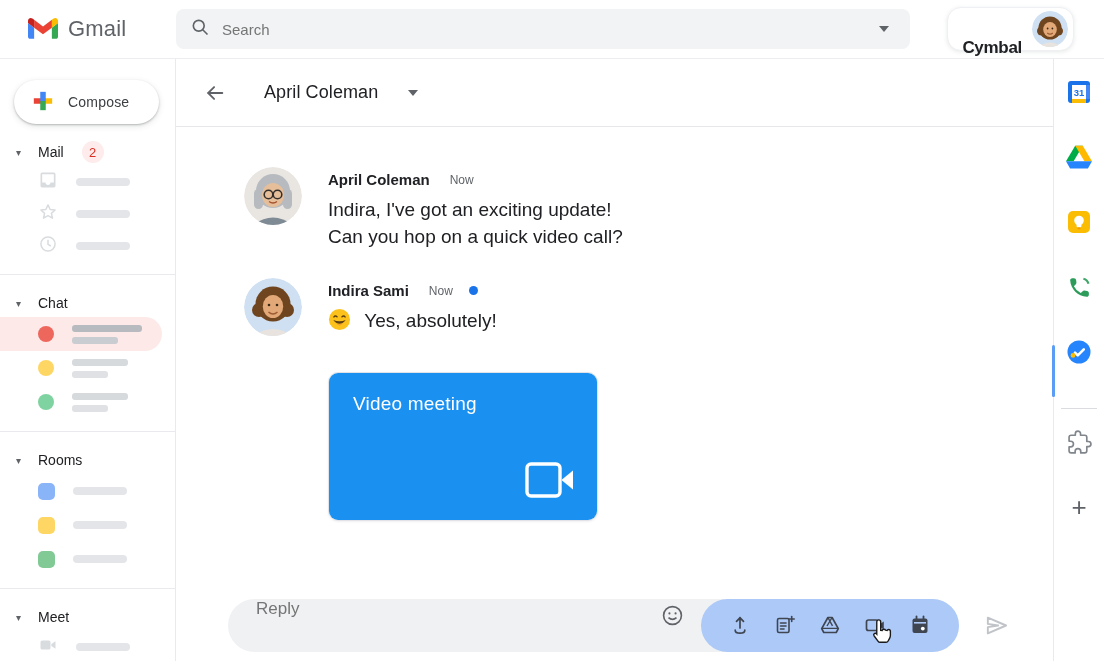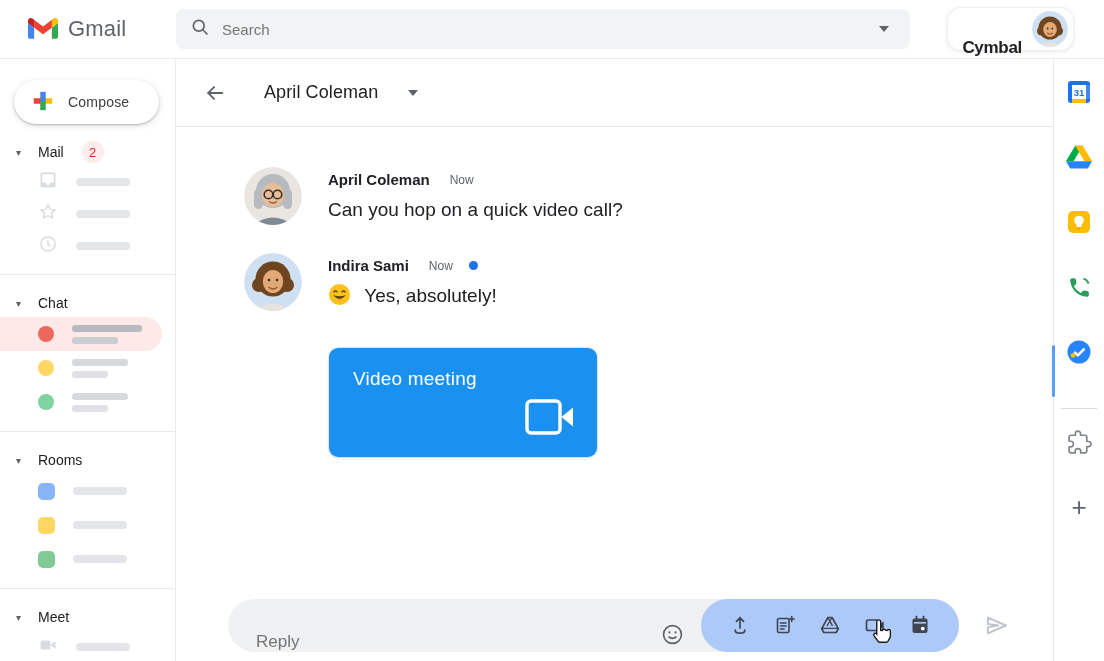--- a/index.html
+++ b/index.html
@@ -71,31 +71,31 @@
   .msg-content { margin-left:26px; }
   .meta { display:flex; align-items:center; margin-top:4px; margin-bottom:8px; }
   .sender { font-size:15px; font-weight:700; }
   .time { font-size:12px; color:#5f6368; margin-left:20px; }
   .unread-dot { width:9px; height:9px; border-radius:50%; background:#1a73e8; margin-left:16px; }
   .msg-text { font-size:19px; line-height:27px; color:#202124; }
   .inline-emoji { vertical-align:-4px; margin-right:8px; }
 
   .vcard { margin:34px 0 0 84px; width:270px; border:1px solid #e1e3e6; border-radius:10px;
     overflow:hidden; box-shadow:0 1px 2px rgba(60,64,67,.08); }
-  .vcard-blue { height:109px; background:#1a91f0; position:relative; }
+  .vcard-blue { height:147px; background:#1a91f0; position:relative; }
   .vcard-title { color:#fff; font-size:19px; position:absolute; top:20px; left:24px; letter-spacing:.2px; }
   .vcard-cam { position:absolute; right:22px; bottom:18px; }
   .vcard-foot { height:48px; background:#fff; display:flex; align-items:center; padding-left:16px; gap:14px; }
   .vcard-action { font-size:15px; color:#202124; }
 
   
   .replybar { position:absolute; left:0; right:0; bottom:0; height:66px; background:#fff;
     display:flex; align-items:center; padding:0 40px 6px 52px; }
   .reply-pill { flex:1; height:53px; background:#f0f1f3; border-radius:27px; display:flex;
-    align-items:flex-end; padding-left:28px; }
+    align-items:flex-start; padding-left:28px; }
   .reply-pill input { flex:1; border:none; outline:none; background:transparent; font-size:17px;
     color:#8b9095; font-family:inherit; }
   .icon-btn { width:34px; height:34px; border:none; background:none; display:flex;
     align-items:center; justify-content:center; flex:none; }
   .hl-pill { height:53px; background:#adc9f8; border-radius:27px; display:flex; align-items:center;
     gap:11px; padding:0 22px; flex:none; }
   .hl-pill .icon-btn { position:relative; }
   .cursor-overlay { position:absolute; left:9px; top:11px; pointer-events:none; }
   .send-btn { margin-left:20px; }
 </style>
@@ -276,20 +276,21 @@
           <path d="M25 34.5 Q29 37.5 33 34.5" stroke="#a3542f" stroke-width="1.4" fill="none"></path>
           <path d="M9 58 Q29 43 49 58 Z" fill="#7e8a94"></path>
         </svg>
       </span>
       <div class="msg-content">
         <div class="meta">
           <span class="sender">April Coleman</span>
           <span class="time">Now</span>
         </div>
         <div class="msg-text">
+          <div>Indira, I've got an exciting update!</div>
           <div>Can you hop on a quick video call?</div>
         </div>
       </div>
     </div>
 
     <div class="msg" style="margin-bottom:4px">
       <span class="avatar">
         <svg width="58" height="58" viewBox="0 0 58 58">
           <circle cx="29" cy="29" r="29" fill="#cfe0f2"></circle>
           <circle cx="29" cy="26" r="17.5" fill="#6f451f"></circle>

